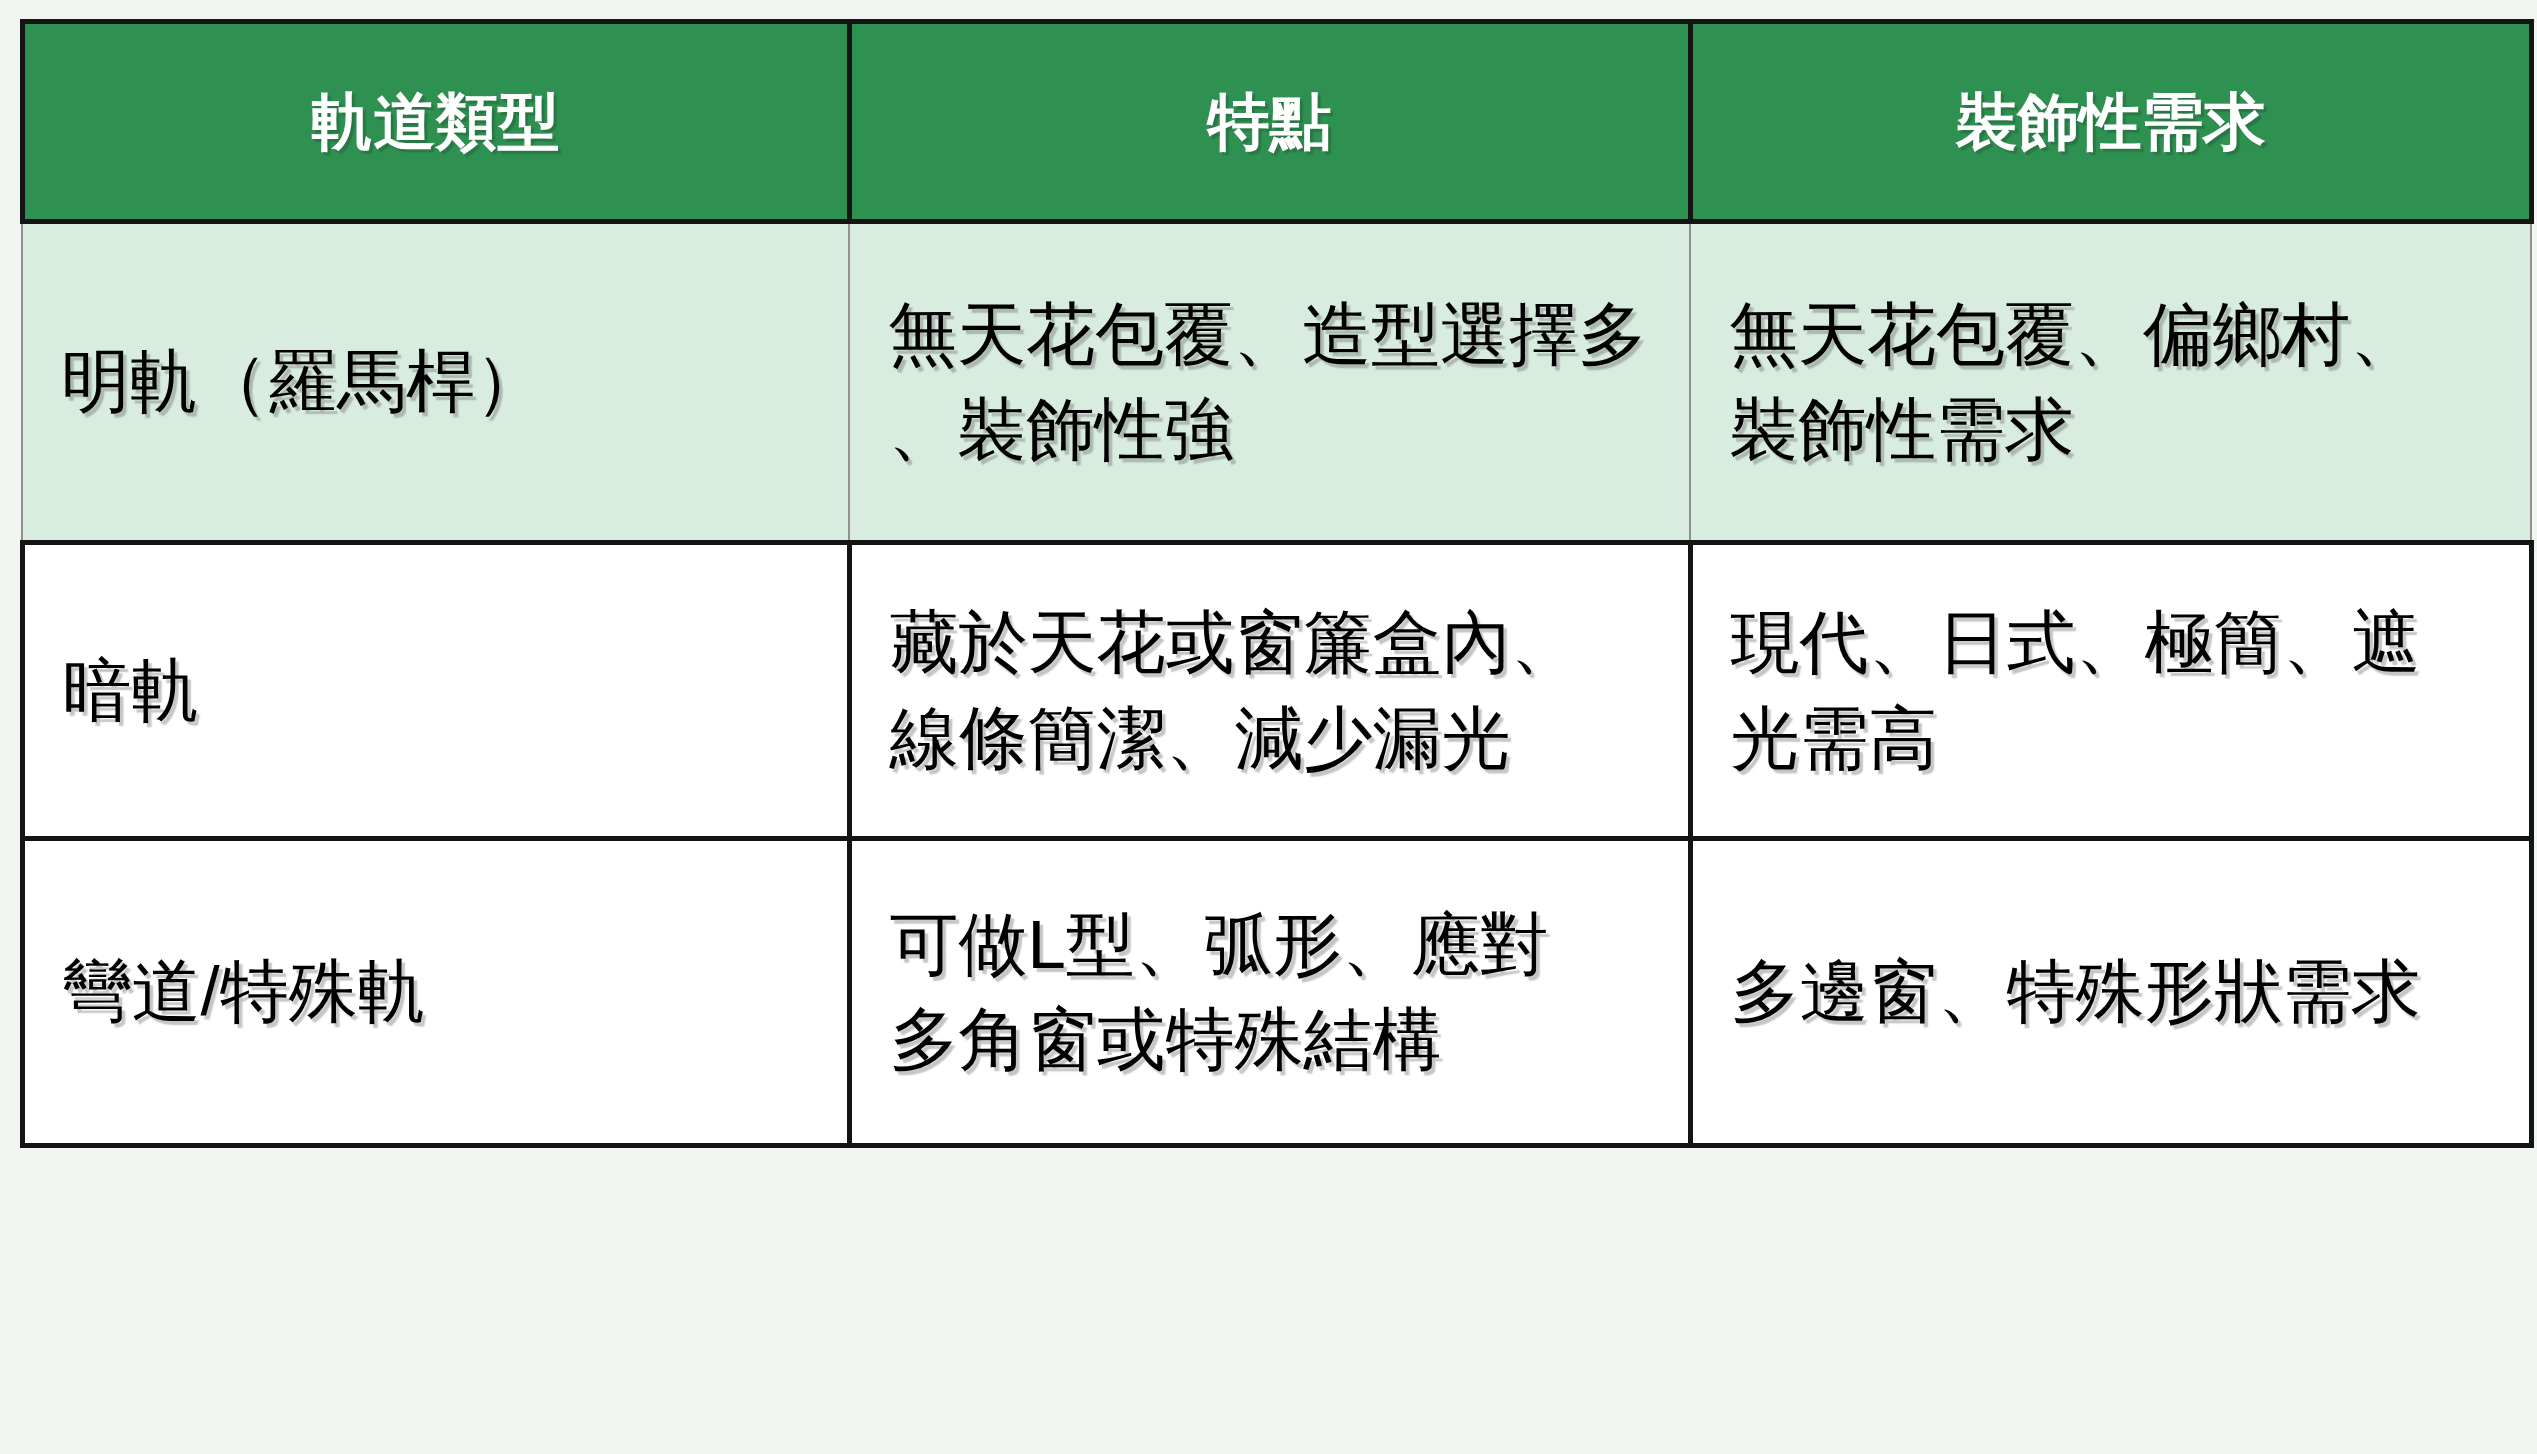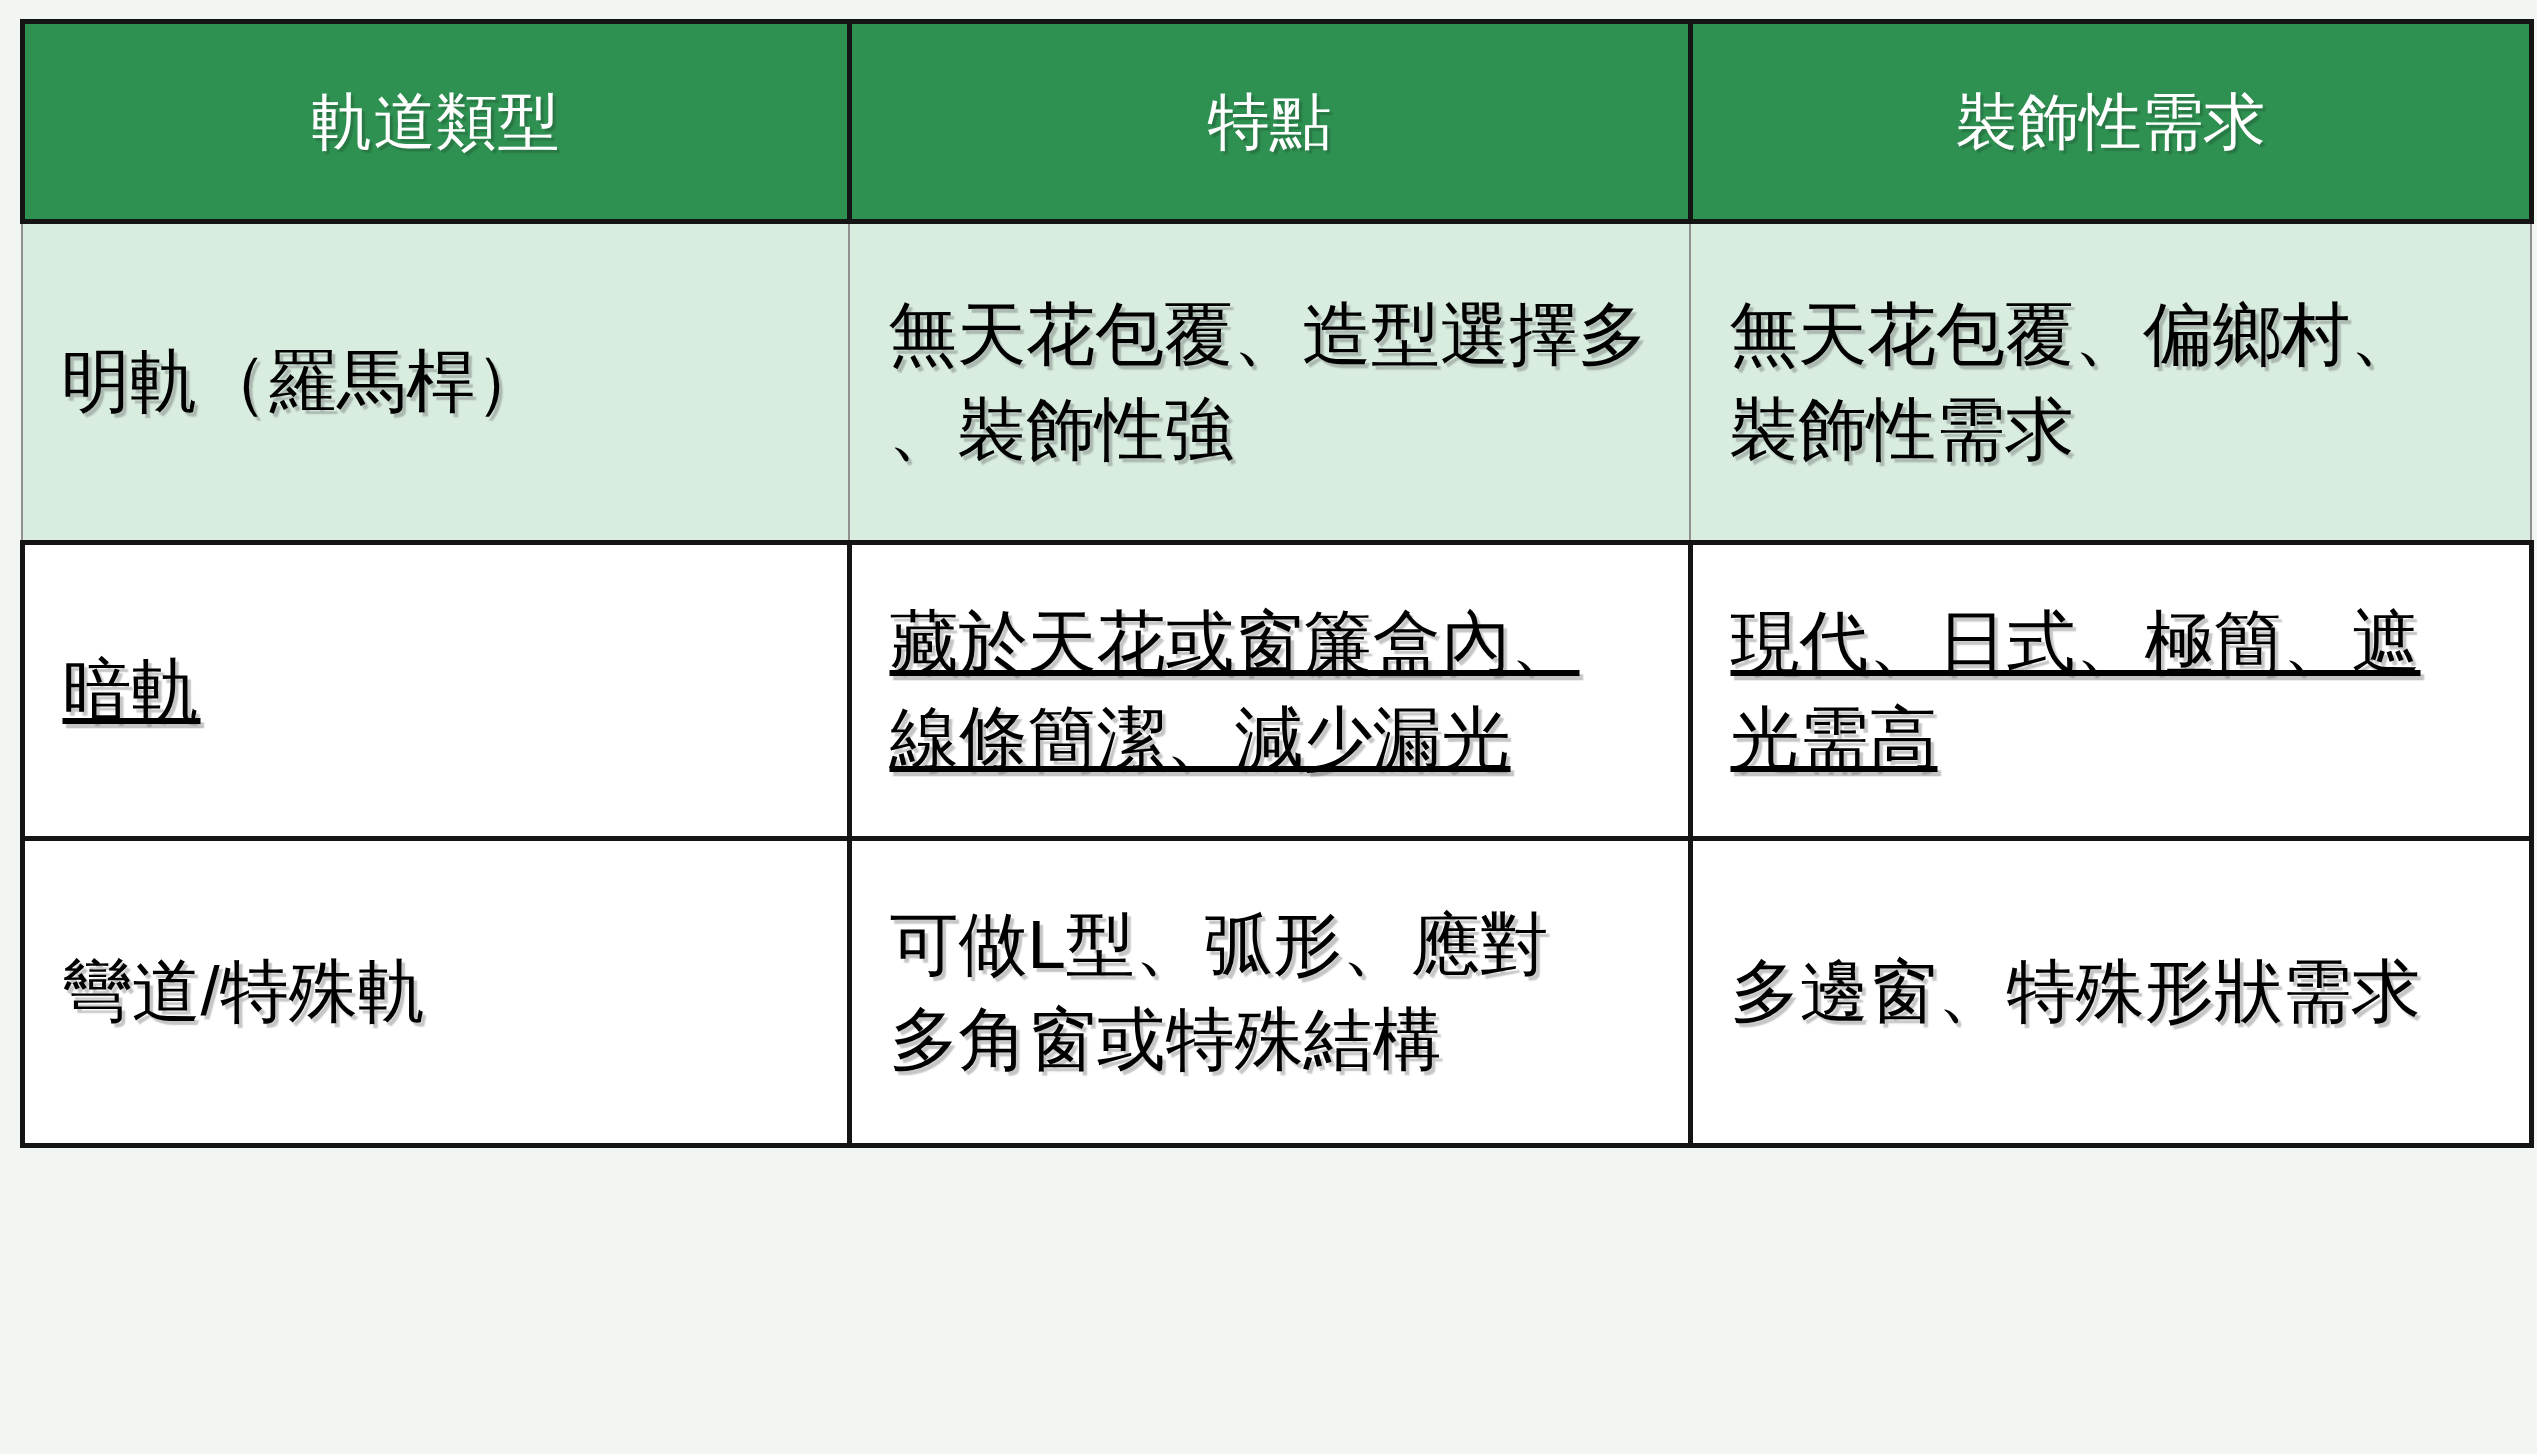--- a/index.html
+++ b/index.html
@@ -21,21 +21,21 @@
     width: 2509px;
   }
   col.c1 { width: 827px; }
   col.c2 { width: 841px; }
   col.c3 { width: 841px; }
 
   th.hdr {
     background: #2e9151;
     color: #ffffff;
     font-size: 62px;
-    font-weight: 400;
+    font-weight: 700;
     text-align: center;
     vertical-align: middle;
     height: 193px;
     border: 5.8px solid #141414;
     text-shadow: 2.9px 2.9px 1.4px rgba(30,60,40,0.30);
   }
   td {
     font-size: 69px;
     line-height: 1.38;
     color: #000000;
@@ -51,21 +51,21 @@
     background: #d8ecdf;
     border-left: 2.9px solid #909090;
     border-right: 2.9px solid #909090;
   }
   tr.row-plain td {
     background: #ffffff;
     border-left: 5px solid #141414;
     border-right: 5px solid #141414;
   }
   tr.r1 { height: 321px; }
-  tr.r2 { height: 296px; text-decoration: underline; }
+  tr.r2 { height: 296px; }
   tr.r3 { height: 296px; }
   tr.r4 { height: 307px; }
 </style>
 </head>
 <body>
 
 <div class="table-wrap">
   <table class="track-table">
     <colgroup>
       <col class="c1">

